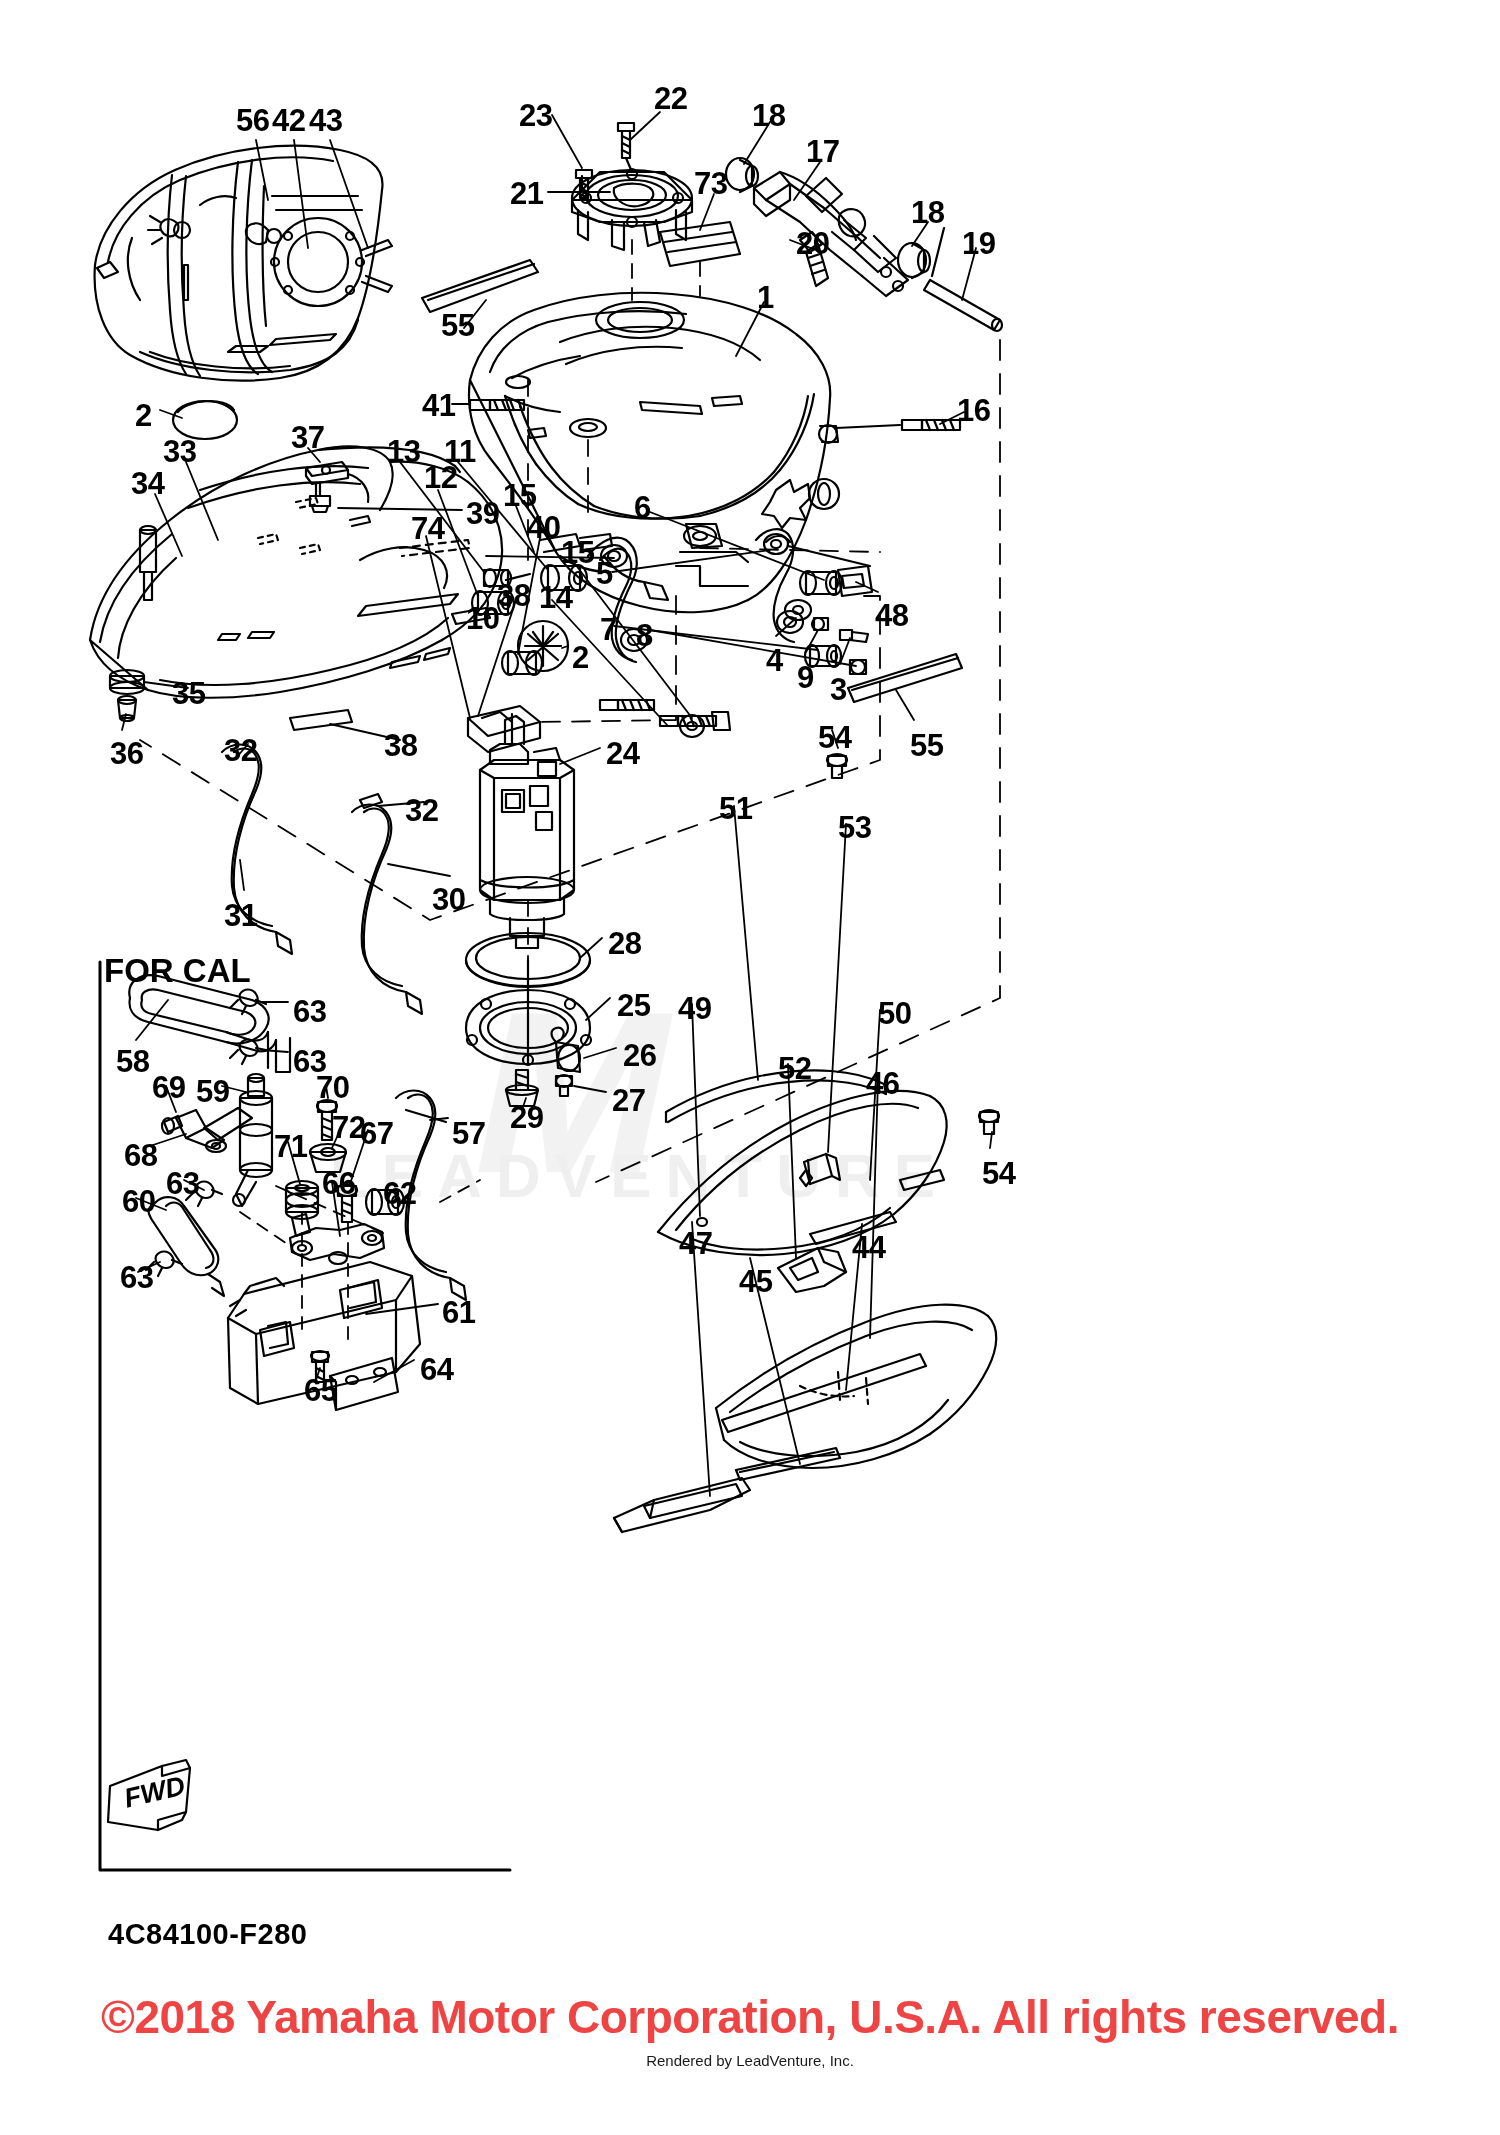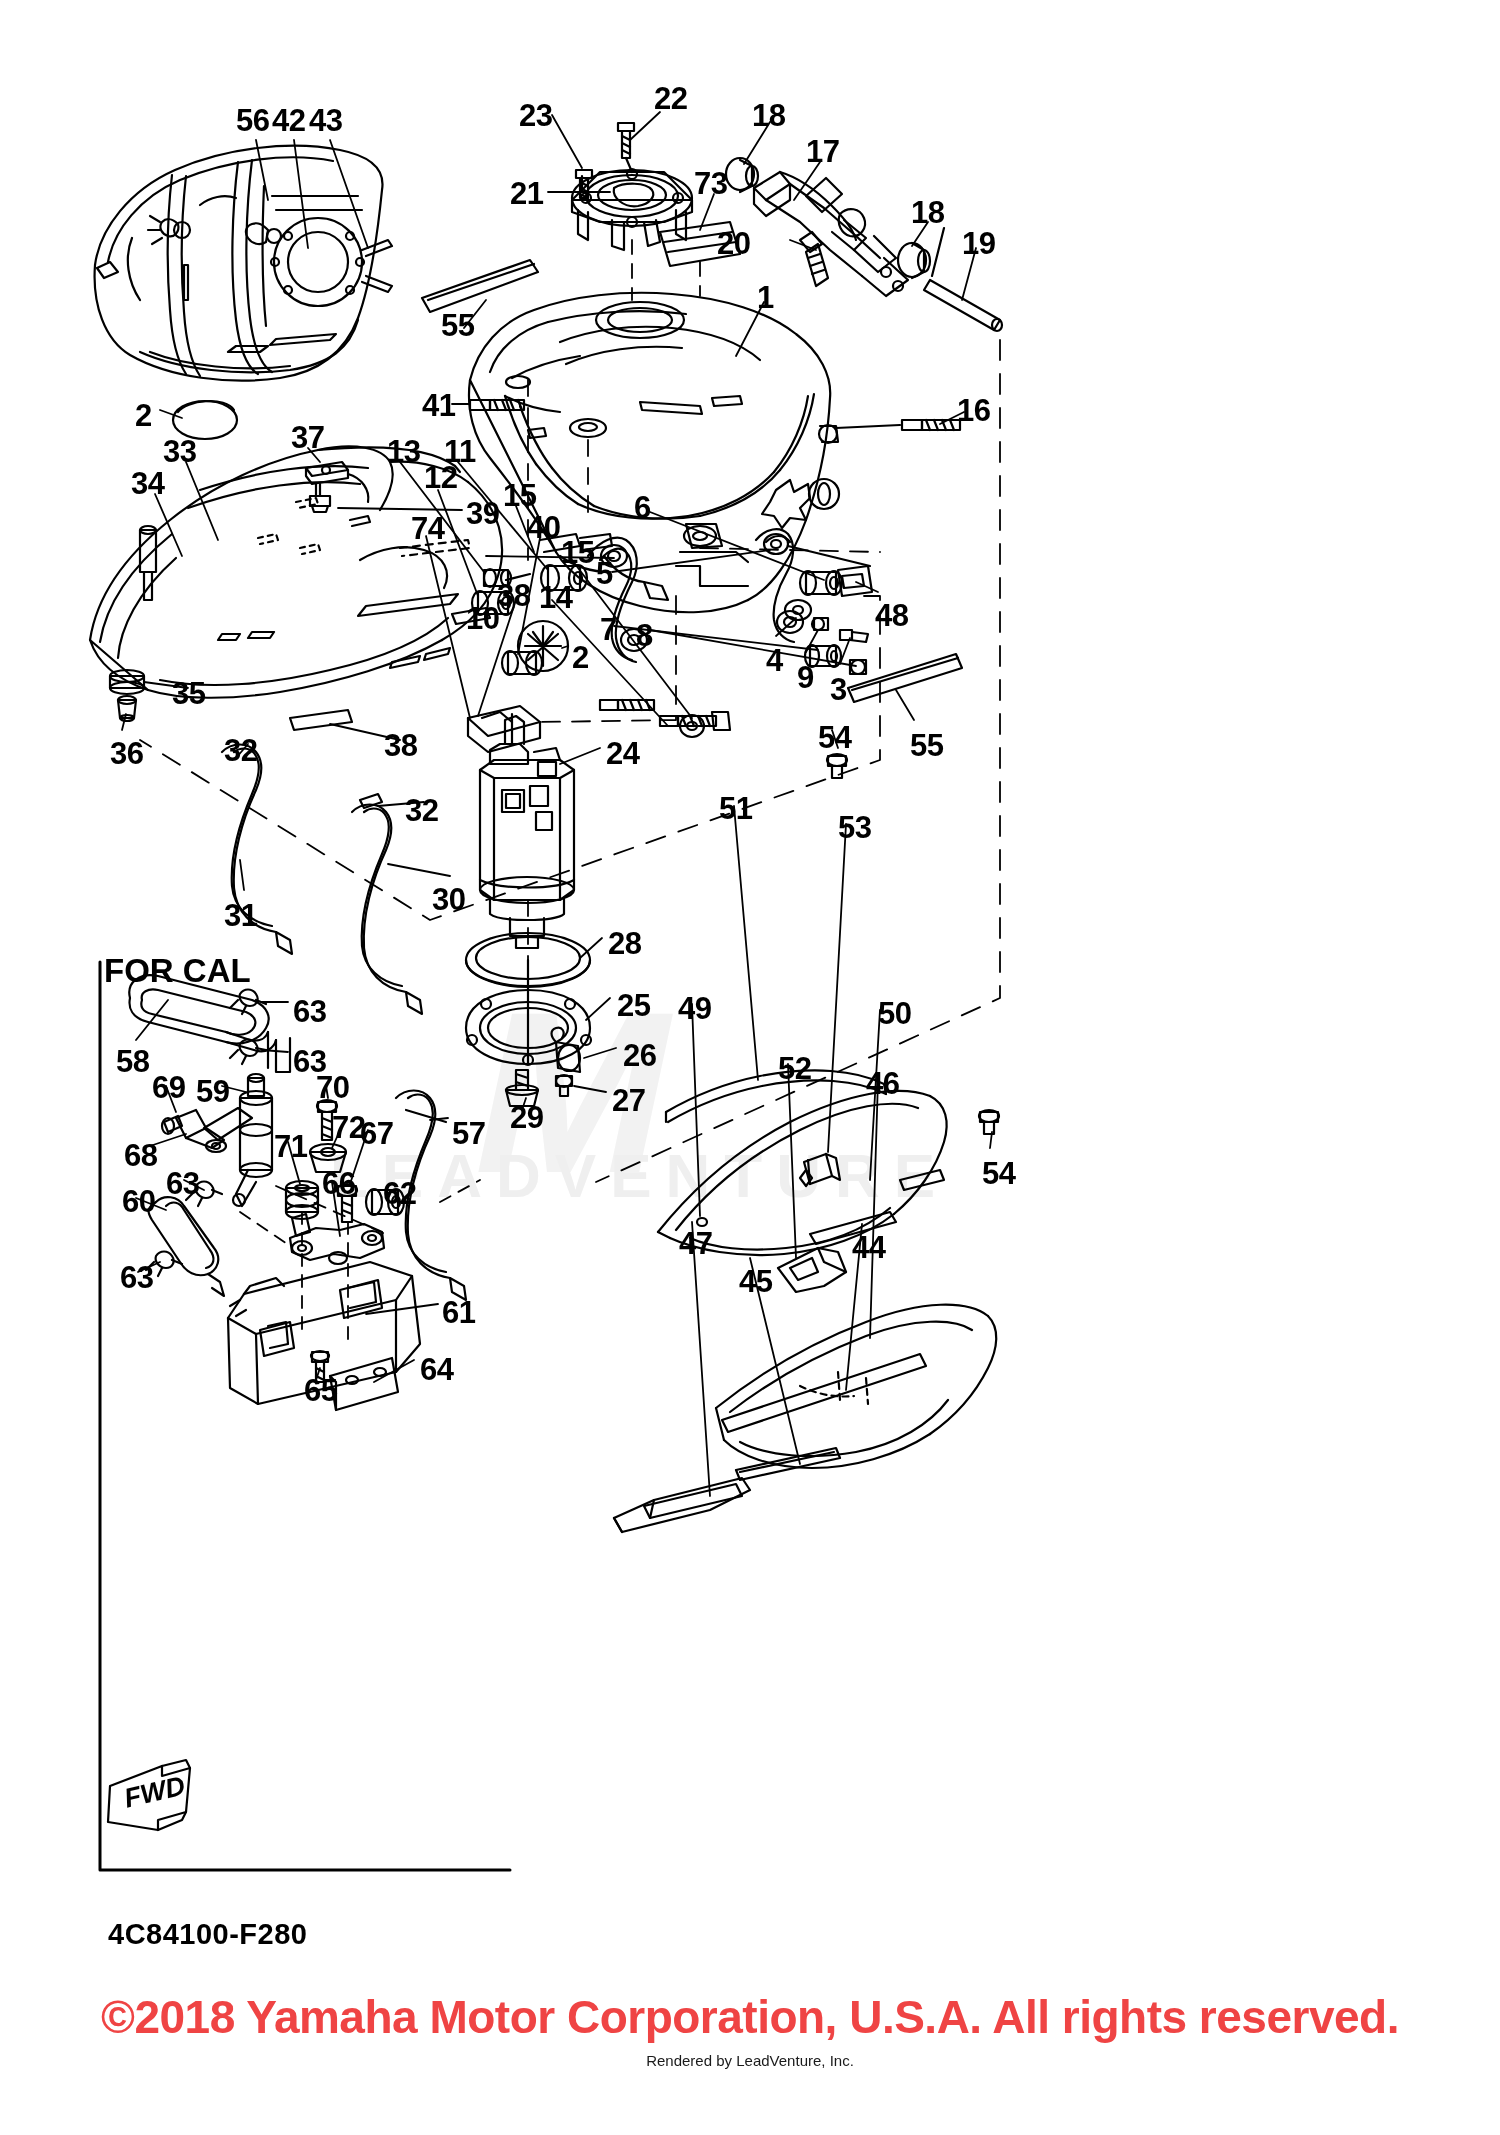--- a/index.html
+++ b/index.html
@@ -729,21 +729,21 @@
   <div id="callouts-layer">
       <div class="callout" style="left: 236px; top: 105px;">56</div>
       <div class="callout" style="left: 272px; top: 105px;">42</div>
       <div class="callout" style="left: 309px; top: 105px;">43</div>
       <div class="callout" style="left: 519px; top: 100px;">23</div>
       <div class="callout" style="left: 654px; top: 83px;">22</div>
       <div class="callout" style="left: 510px; top: 178px;">21</div>
       <div class="callout" style="left: 694px; top: 168px;">73</div>
       <div class="callout" style="left: 752px; top: 100px;">18</div>
       <div class="callout" style="left: 806px; top: 136px;">17</div>
-      <div class="callout" style="left: 717px; top: 228px;">20</div>
+      <div class="callout" style="left: 796px; top: 228px;">20</div>
       <div class="callout" style="left: 911px; top: 197px;">18</div>
       <div class="callout" style="left: 962px; top: 228px;">19</div>
       <div class="callout" style="left: 757px; top: 282px;">1</div>
       <div class="callout" style="left: 957px; top: 395px;">16</div>
       <div class="callout" style="left: 441px; top: 310px;">55</div>
       <div class="callout" style="left: 422px; top: 390px;">41</div>
       <div class="callout" style="left: 135px; top: 400px;">2</div>
       <div class="callout" style="left: 163px; top: 436px;">33</div>
       <div class="callout" style="left: 131px; top: 468px;">34</div>
       <div class="callout" style="left: 291px; top: 422px;">37</div>

